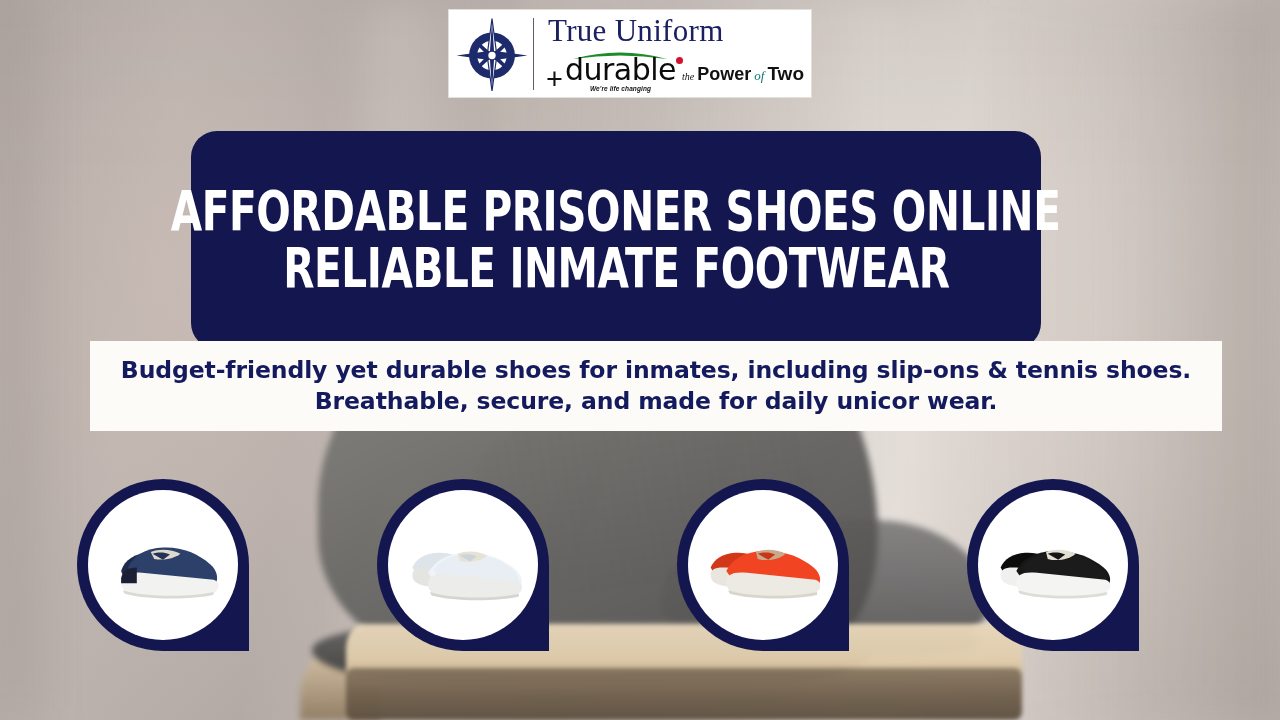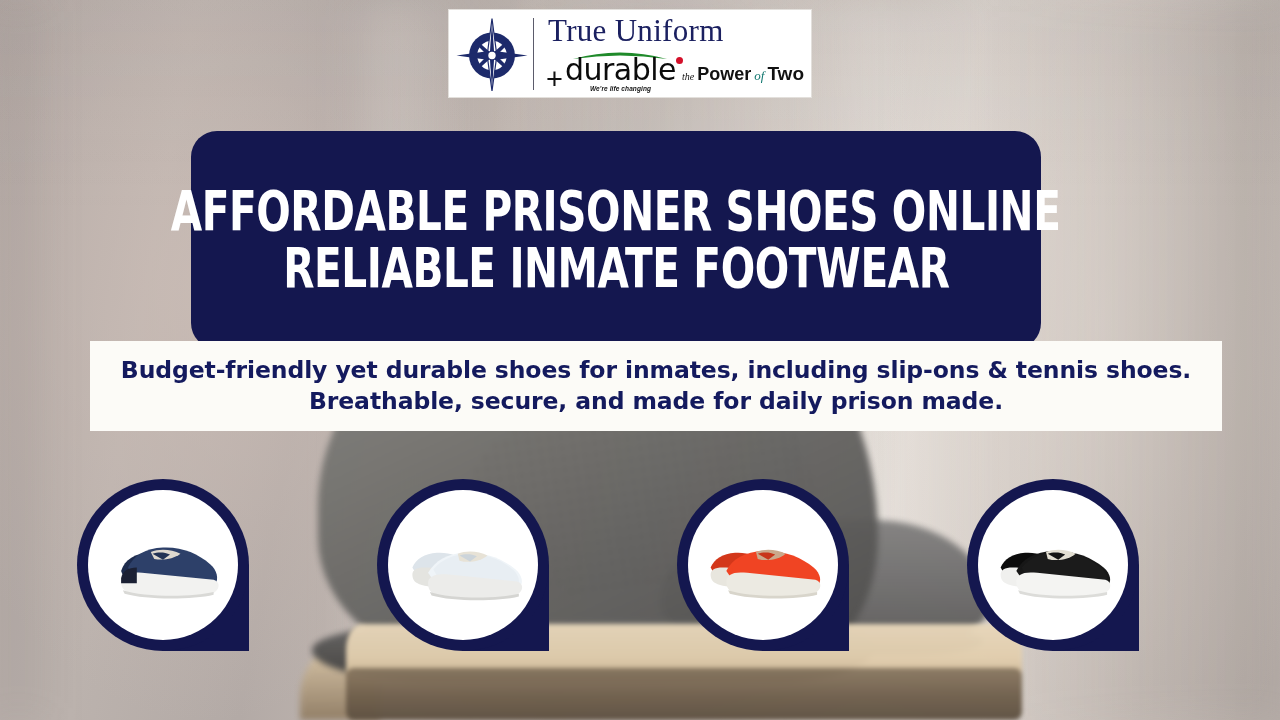--- a/index.html
+++ b/index.html
@@ -259,21 +259,21 @@
     </div>
   </div>
 
   <div class="headline-banner">
     <div class="headline-line">AFFORDABLE PRISONER SHOES ONLINE</div>
     <div class="headline-line">RELIABLE INMATE FOOTWEAR</div>
   </div>
 
   <div class="subtitle-band">
     <div class="subtitle-line">Budget-friendly yet durable shoes for inmates, including slip-ons &amp; tennis shoes.</div>
-    <div class="subtitle-line">Breathable, secure, and made for daily prison made.</div>
+    <div class="subtitle-line">Breathable, secure, and made for daily unicor wear.</div>
   </div>
 
   <div class="circle-item circle-1">
     <div class="circle-corner"></div>
     <div class="circle-ring"></div>
     <div class="circle-inner">
       <svg class="shoe-svg" viewBox="0 0 140 110">
         <path d="M22,62 C26,48 38,42 56,40 C78,38 96,44 114,54 C124,60 130,66 130,74 L126,80 L30,82 Z" fill="#1d2b4d"></path>
         <path d="M30,58 C36,44 50,36 70,35 C92,34 110,42 124,54 C132,61 134,70 130,77 L40,79 Z" fill="#2d4069"></path>
         <path d="M56,40 C66,36 80,37 90,42 C82,48 70,50 60,48 Z" fill="#ded9cf"></path>

